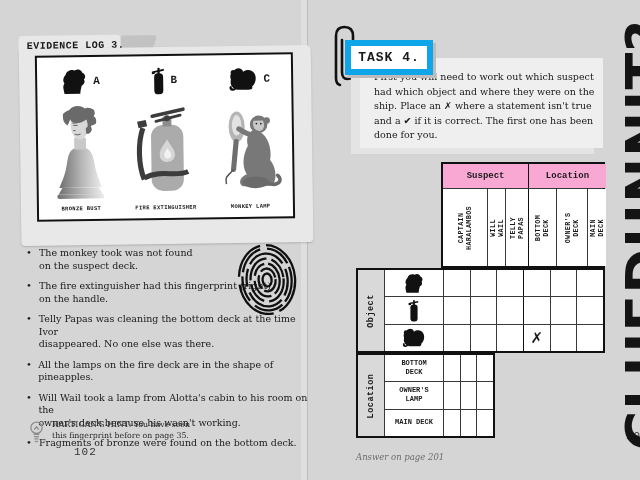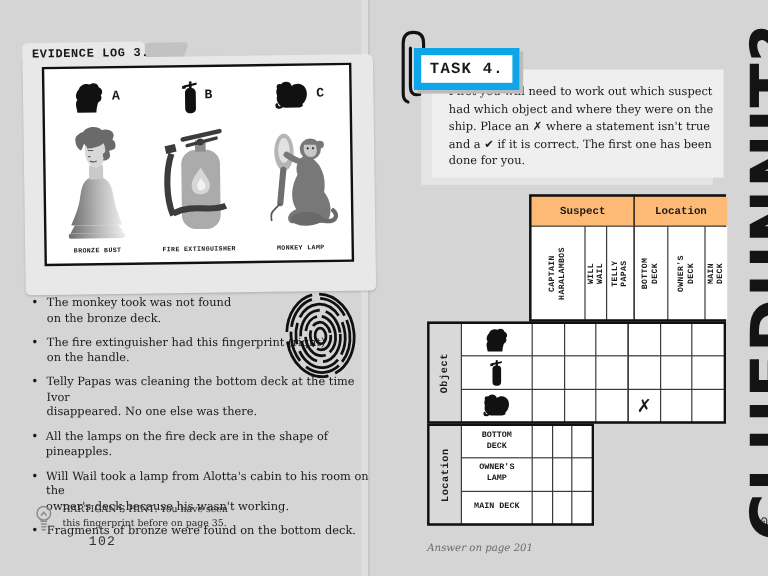--- a/index.html
+++ b/index.html
@@ -50,21 +50,21 @@
   .task-title { font-family:"Liberation Mono",monospace; font-weight:bold; font-size:13px; letter-spacing:1px; }
 
   .instr-back { position:absolute; left:351px; top:64px; width:243px; height:90px; background:#e4e4e4; }
   .instr-panel { position:absolute; left:360px; top:58px; width:243px; height:90px; background:#efefef; }
   .instr-text { position:absolute; left:374px; top:70px; width:222px; font-size:9.5px; line-height:14.6px; }
 
   
   .grid-wrap { position:absolute; left:356px; top:162px; width:249px; height:276px; }
   .blk { position:absolute; display:grid; gap:1px; background:#3a3a3a; border:2px solid #111; }
   .blk > div { background:#fff; display:flex; align-items:center; justify-content:center; }
-  .blk .gray { background:#fdba74; }
+  .blk .gray { background:#f9a8d4; }
   .blk .glabel { background:#d9d9d9; }
   .bl { box-shadow:-1px 0 0 #111; }
 
   .hdr-block { left:85px; top:0; width:164px; height:106px;
     grid-template-columns:repeat(6,1fr); grid-template-rows:24px 1fr; }
   .grp-hdr { grid-column:span 3; font-family:"Liberation Mono",monospace; font-weight:bold; font-size:9px; }
   .vlabel { transform:rotate(-90deg); font-family:"Liberation Mono",monospace; font-weight:bold; font-size:6.8px; letter-spacing:0.3px; white-space:pre-line; text-align:center; line-height:8px; }
 
   .obj-block { left:0; top:106px; width:249px; height:85px;
     grid-template-columns:26px 58px repeat(6,1fr); grid-template-rows:repeat(3,1fr); }
@@ -235,21 +235,21 @@
           </div>
         <div class="ev-caption">MONKEY LAMP</div>
       </div>
     </div>
   </div>
 
   <div class="clues">
     <div class="clue">
       <span class="dot">•</span>
       <span class="lines"><span>The monkey took was not found</span><br>
-      <span>on the bronze deck.</span></span>
+      <span>on the suspect deck.</span></span>
     </div>
     <div class="clue">
       <span class="dot">•</span>
       <span class="lines"><span>The fire extinguisher had this fingerprint (right)</span><br>
       <span>on the handle.</span></span>
     </div>
     <div class="clue">
       <span class="dot">•</span>
       <span class="lines"><span>Telly Papas was cleaning the bottom deck at the time Ivor</span><br>
       <span>disappeared. No one else was there.</span></span>

